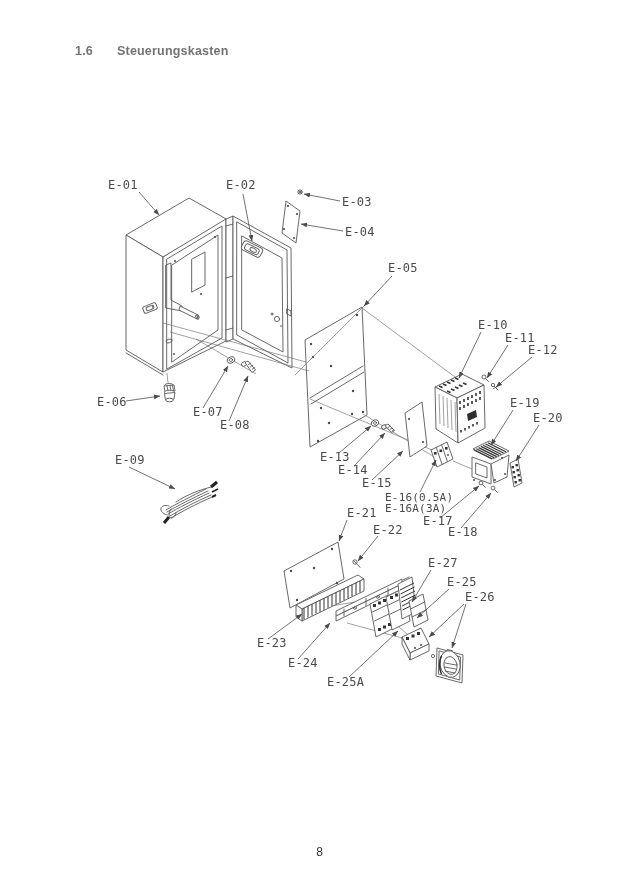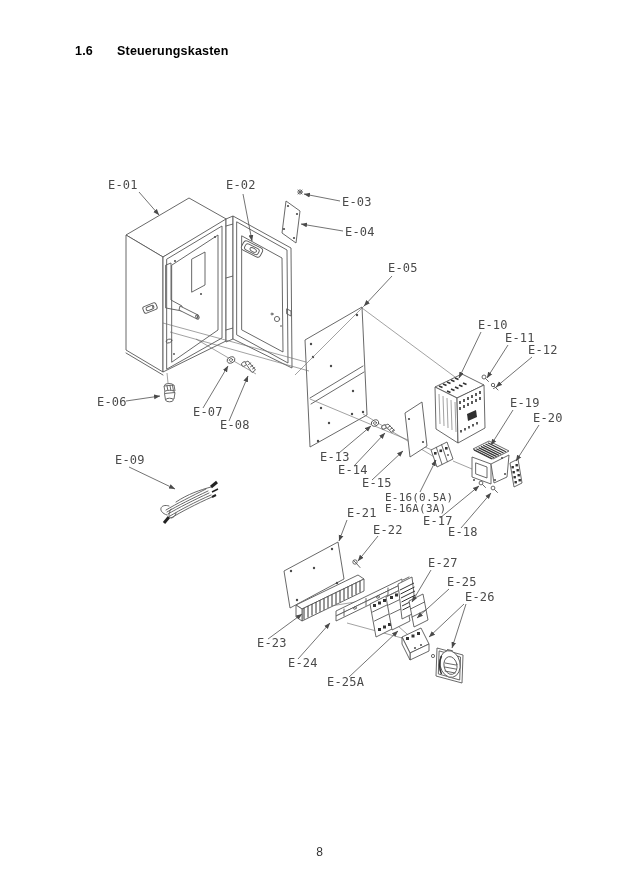--- a/index.html
+++ b/index.html
@@ -1,19 +1,19 @@
 <!DOCTYPE html>
 <html><head>
 <meta charset="utf-8">
 <style>
   html,body{margin:0;padding:0;background:#e9e9e9;}
   .page{position:relative;width:639px;height:893px;background:#ffffff;margin:0 auto;
         font-family:"Liberation Sans",sans-serif;overflow:hidden;}
   .header{position:absolute;left:75px;top:44px;display:flex;gap:24px;
-          font-size:12.5px;font-weight:bold;color:#000000;letter-spacing:.2px;}
+          font-size:12.5px;font-weight:bold;color:#737373;letter-spacing:.2px;}
   .footer{position:absolute;left:0;top:845px;width:100%;text-align:center;
           font-size:12px;color:#333;}
   svg{position:absolute;left:0;top:0;}
   svg text{font-family:"DejaVu Sans Mono",monospace;font-size:12px;fill:#4a4a4a;letter-spacing:.2px;}
   svg text.sm{font-size:11px;}
   .ln{stroke:#585858;stroke-width:.9;fill:none;stroke-linejoin:round;stroke-linecap:round;}
   .fw{stroke:#585858;stroke-width:.9;fill:#ffffff;stroke-linejoin:round;}
   .thin{stroke:#6f6f6f;stroke-width:.65;fill:none;}
   .ldr{stroke:#4f4f4f;stroke-width:.8;fill:none;}
   .dk{stroke:#333;stroke-width:1.6;fill:none;stroke-linecap:butt;}

